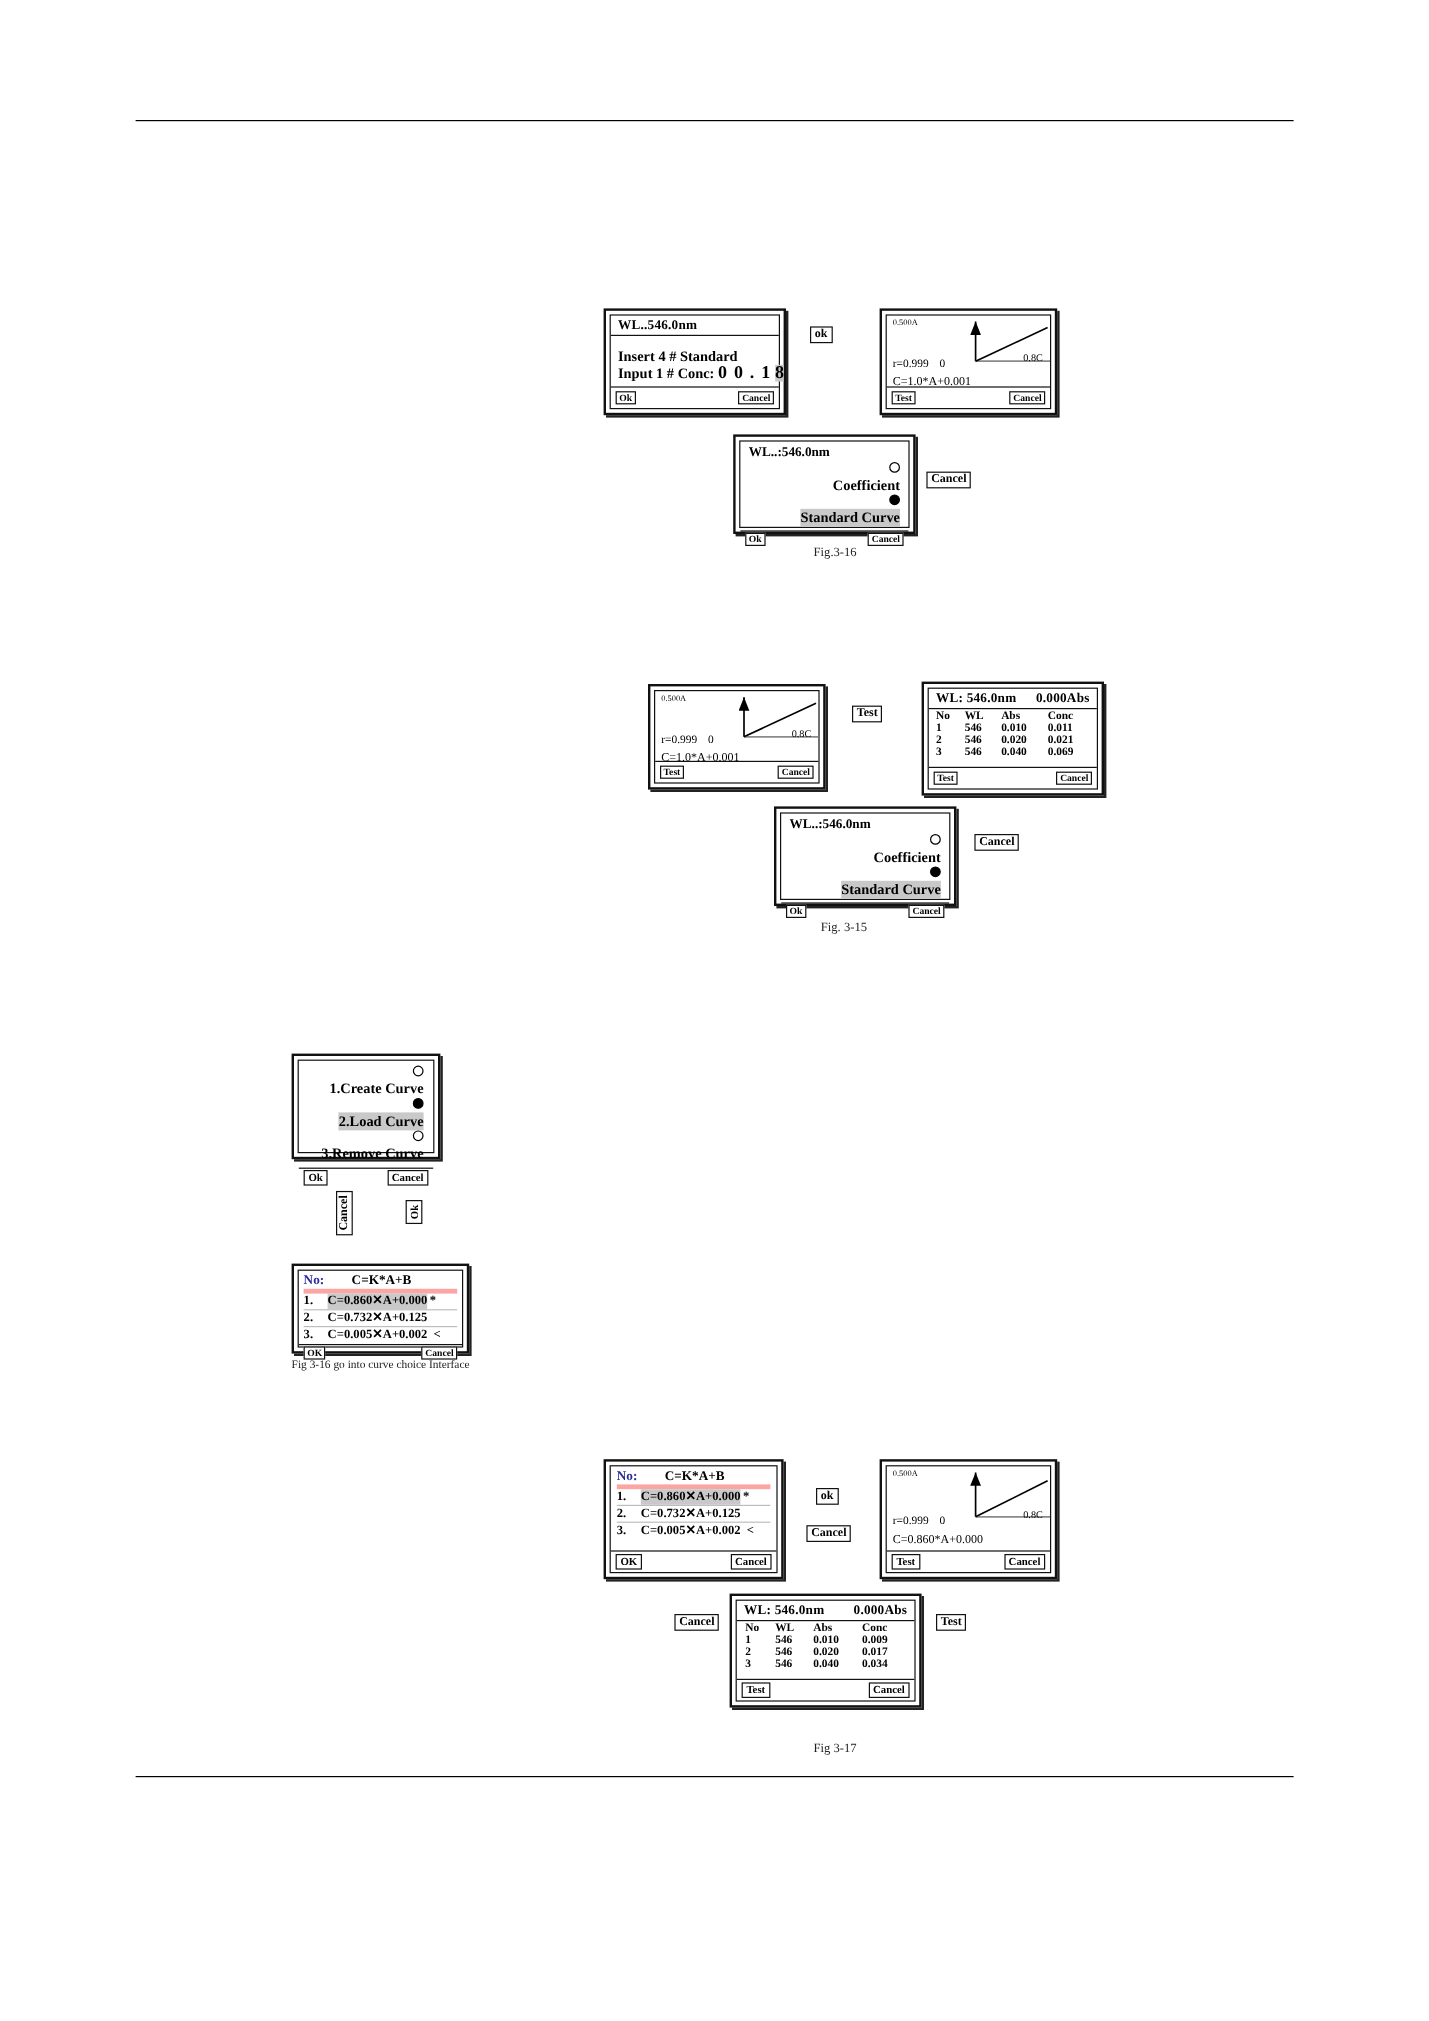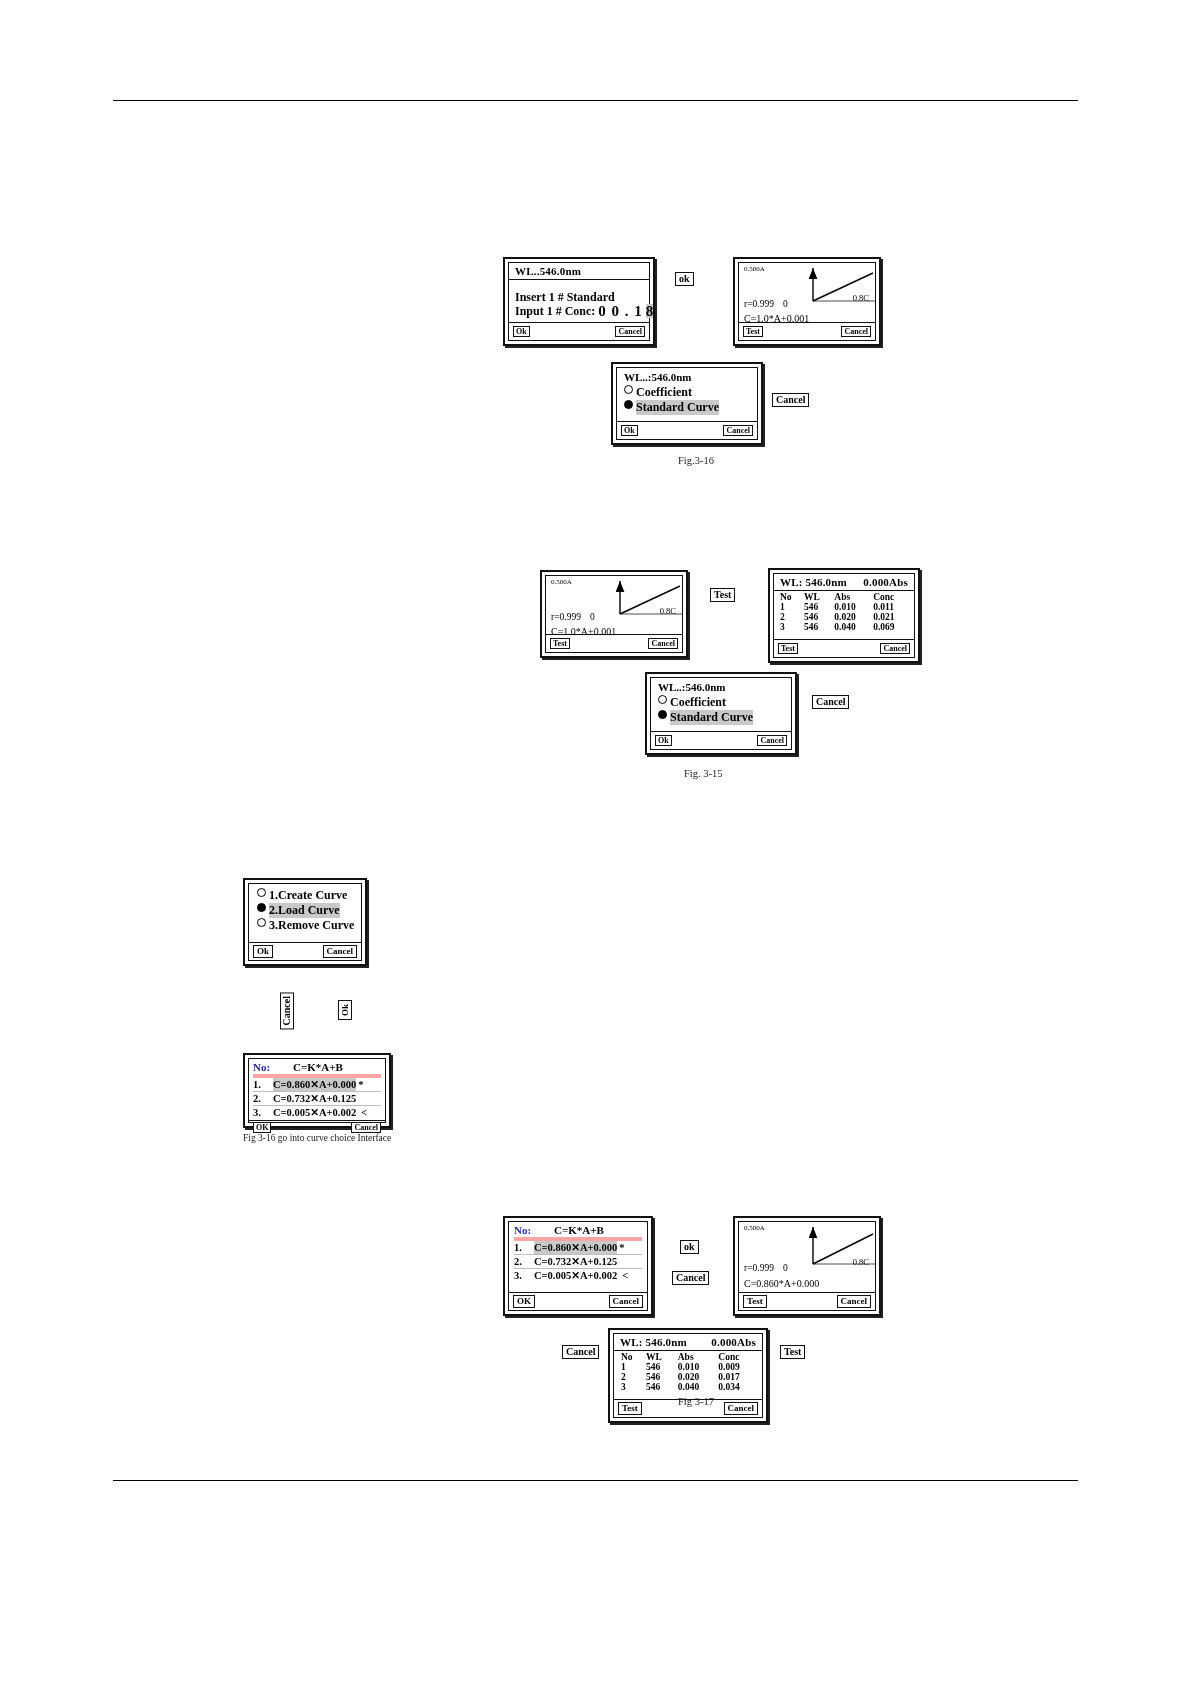--- a/index.html
+++ b/index.html
@@ -23,22 +23,22 @@
        align-items:center;padding:1px 4px;height:15px;}
 
   .btn{border:1px solid #111;background:#fff;font-size:9px;line-height:9px;
        padding:1px 3px;font-weight:bold;white-space:nowrap;}
   .btn.small{font-size:8px;padding:0 2px;}
 
   .lbl-row{white-space:nowrap;font-weight:bold;font-size:12px;line-height:14px;}
   .hl{background:#c9c9c9;}
 
   
-  .radio-row{display:flex;align-items:flex-start;gap:3px;font-weight:bold;font-size:12px;
-      line-height:15px;white-space:nowrap;}
+  .radio-row{display:flex;align-items:flex-end;gap:3px;font-weight:bold;font-size:12px;
+      line-height:15px;white-space:nowrap;flex-direction:column;}
   .radio{width:9px;height:9px;border:1.4px solid #000;border-radius:50%;
       box-sizing:border-box;flex:none;}
   .radio.on{background:#000;}
 
   
   table.dt{border-collapse:collapse;font-size:9.5px;font-weight:bold;width:100%;}
   table.dt th{text-align:left;font-weight:bold;padding:0 2px;}
   table.dt td{padding:0 2px;}
 
   
@@ -77,21 +77,21 @@
     </defs>
     <line x1="655" y1="308" x2="726" y2="308" stroke="#000" stroke-width="1.6" marker-end="url(#ah)"></line>
     <line x1="830" y1="400" x2="766" y2="400" stroke="#000" stroke-width="1.6" marker-end="url(#ah)"></line>
     <line x1="830" y1="345" x2="830" y2="400" stroke="#000" stroke-width="1.6"></line>
   </svg>
 
   <div class="lcd" style="left:503px;top:257px;width:152px;height:89px;">
     <div class="inner">
       <div class="titlebar">WL..546.0nm</div>
       <div class="body" style="padding-top:10px;">
-        <div class="lbl-row">Insert 1 # Standard</div>
+        <div class="lbl-row">Insert 4 # Standard</div>
         <div class="lbl-row" style="display:flex;align-items:flex-start;gap:3px;">
           <span>Input 1 # Conc:</span>
           <span style="font-size:15px;letter-spacing:1px;">0 0 . 1</span>
           <span class="hl" style="font-size:15px;">8</span>
         </div>
       </div>
       <div class="footer">
         <span class="btn small">Ok</span>
         <span class="btn small">Cancel</span>
       </div>
@@ -416,15 +416,15 @@
       <div class="footer">
         <span class="btn">Test</span>
         <span class="btn">Cancel</span>
       </div>
     </div>
   </div>
 
   <div class="step" style="left:780px;top:1345px;">Test</div>
   <div class="step" style="left:562px;top:1345px;">Cancel</div>
 
-  <div class="caption" style="left:678px;top:1396px;">Fig 3-17</div>
+  <div class="caption" style="left:678px;top:1452px;">Fig 3-17</div>
 
 </div>
 
 </body></html>

